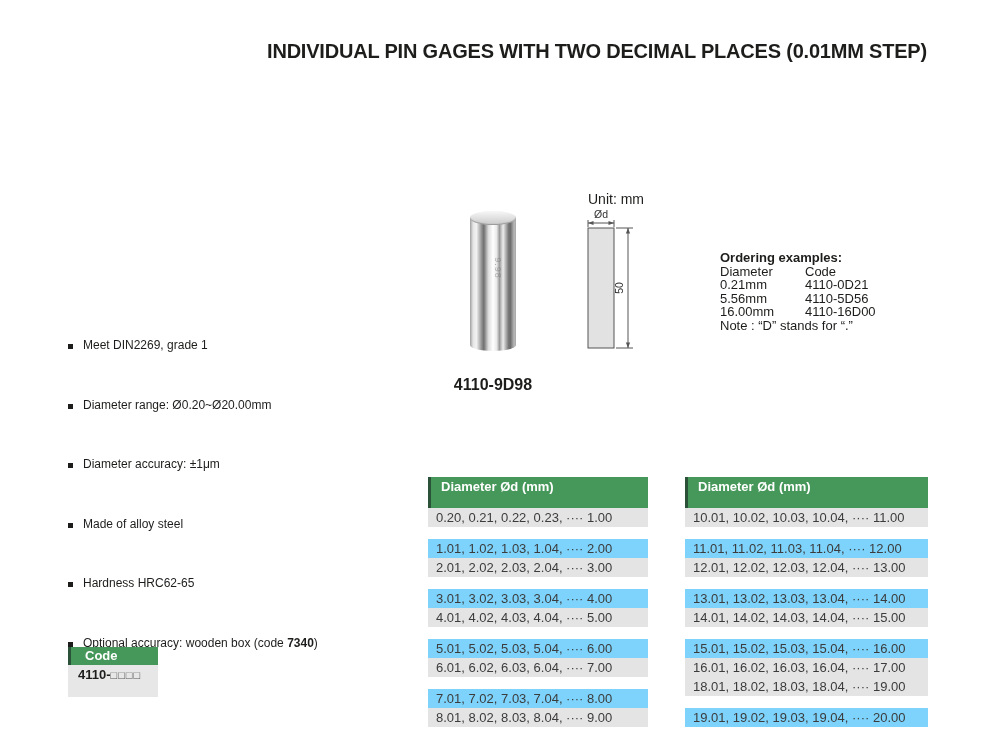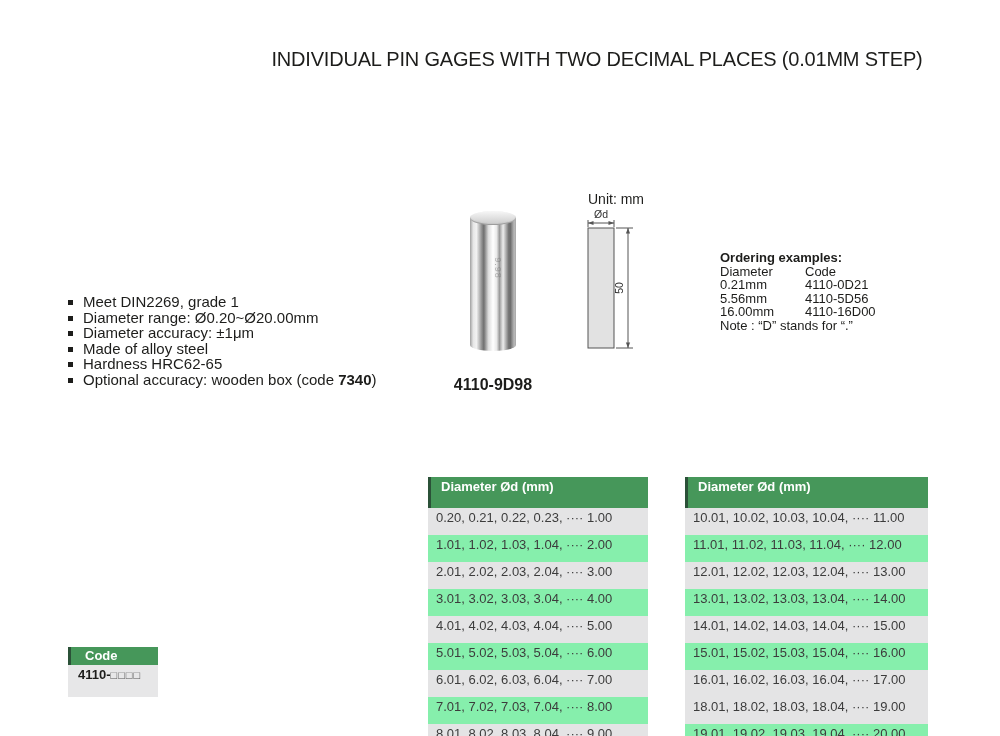--- a/index.html
+++ b/index.html
@@ -2,27 +2,27 @@
 <html style="--green: #46975a; --green-dark: #2b5138;"><head>
 <meta charset="utf-8">
 <style>
   html,body{margin:0;padding:0;}
   body{
     width:1000px;height:736px;position:relative;background:#ffffff;
     font-family:"Liberation Sans", sans-serif;color:#1d1d1b;overflow:hidden;
   }
   
   .page-title{
-    position:absolute;top:48px;left:597px;transform:translateX(-50%);
-    font-size:20px;font-weight:normal;white-space:nowrap;letter-spacing:-0.2px;color:#1d1d1b;
+    position:absolute;top:40px;left:597px;transform:translateX(-50%);
+    font-size:20px;font-weight:bold;white-space:nowrap;letter-spacing:-0.2px;color:#1d1d1b;
   }
   
   .features{position:absolute;left:68px;top:294px;list-style:none;margin:0;padding:0;}
   .features li{
-    position:relative;padding-left:15px;font-size:15px;line-height:15.5px;white-space:nowrap;
+    position:relative;padding-left:15px;font-size:12px;line-height:15.5px;white-space:nowrap;margin-top:44px;
   }
   .features li::before{
     content:"";position:absolute;left:0;top:6px;width:5px;height:5px;background:#1d1d1b;
   }
   .bold{font-weight:bold;}
   
   .pin{position:absolute;left:470px;top:211px;width:46px;height:140px;}
   .pin-body{
     position:absolute;left:0;top:7px;right:0;bottom:0;
     background:linear-gradient(90deg,
@@ -51,23 +51,23 @@
   .ordering{position:absolute;left:720px;top:251px;font-size:13px;line-height:13.5px;}
   .ordering .heading{font-weight:bold;}
   .ord-grid{display:grid;grid-template-columns:85px auto;}
   .ordering .note{white-space:nowrap;}
   
   .dtable{position:absolute;top:477px;font-size:13px;}
   .dtable .thead{
     height:31px;line-height:19px;background:var(--green);color:#ffffff;font-weight:bold;
     padding-left:10px;border-left:3px solid var(--green-dark);box-sizing:border-box;
   }
-  .trow{height:27px;line-height:19px;padding-left:8px;white-space:nowrap;color:#3c3c3c;}
+  .trow{height:19px;line-height:19px;padding-left:8px;white-space:nowrap;color:#3c3c3c;}
   .trow.gray{background:#e4e4e5;}
-  .trow.light{background:#86efac;}
+  .trow.light{background:#7dd3fc;margin-top:12px;}
   #table1{left:428px;width:220px;}
   #table2{left:685px;width:243px;}
   
   .code-box{position:absolute;left:68px;top:647px;width:90px;font-size:13px;}
   .code-box .thead{
     height:18px;line-height:18px;background:var(--green);color:#fff;font-weight:bold;
     padding-left:14px;border-left:3px solid var(--green-dark);box-sizing:border-box;
   }
   .code-box .cval{
     height:32px;line-height:19px;background:#e7e7e8;padding-left:10px;white-space:nowrap;

